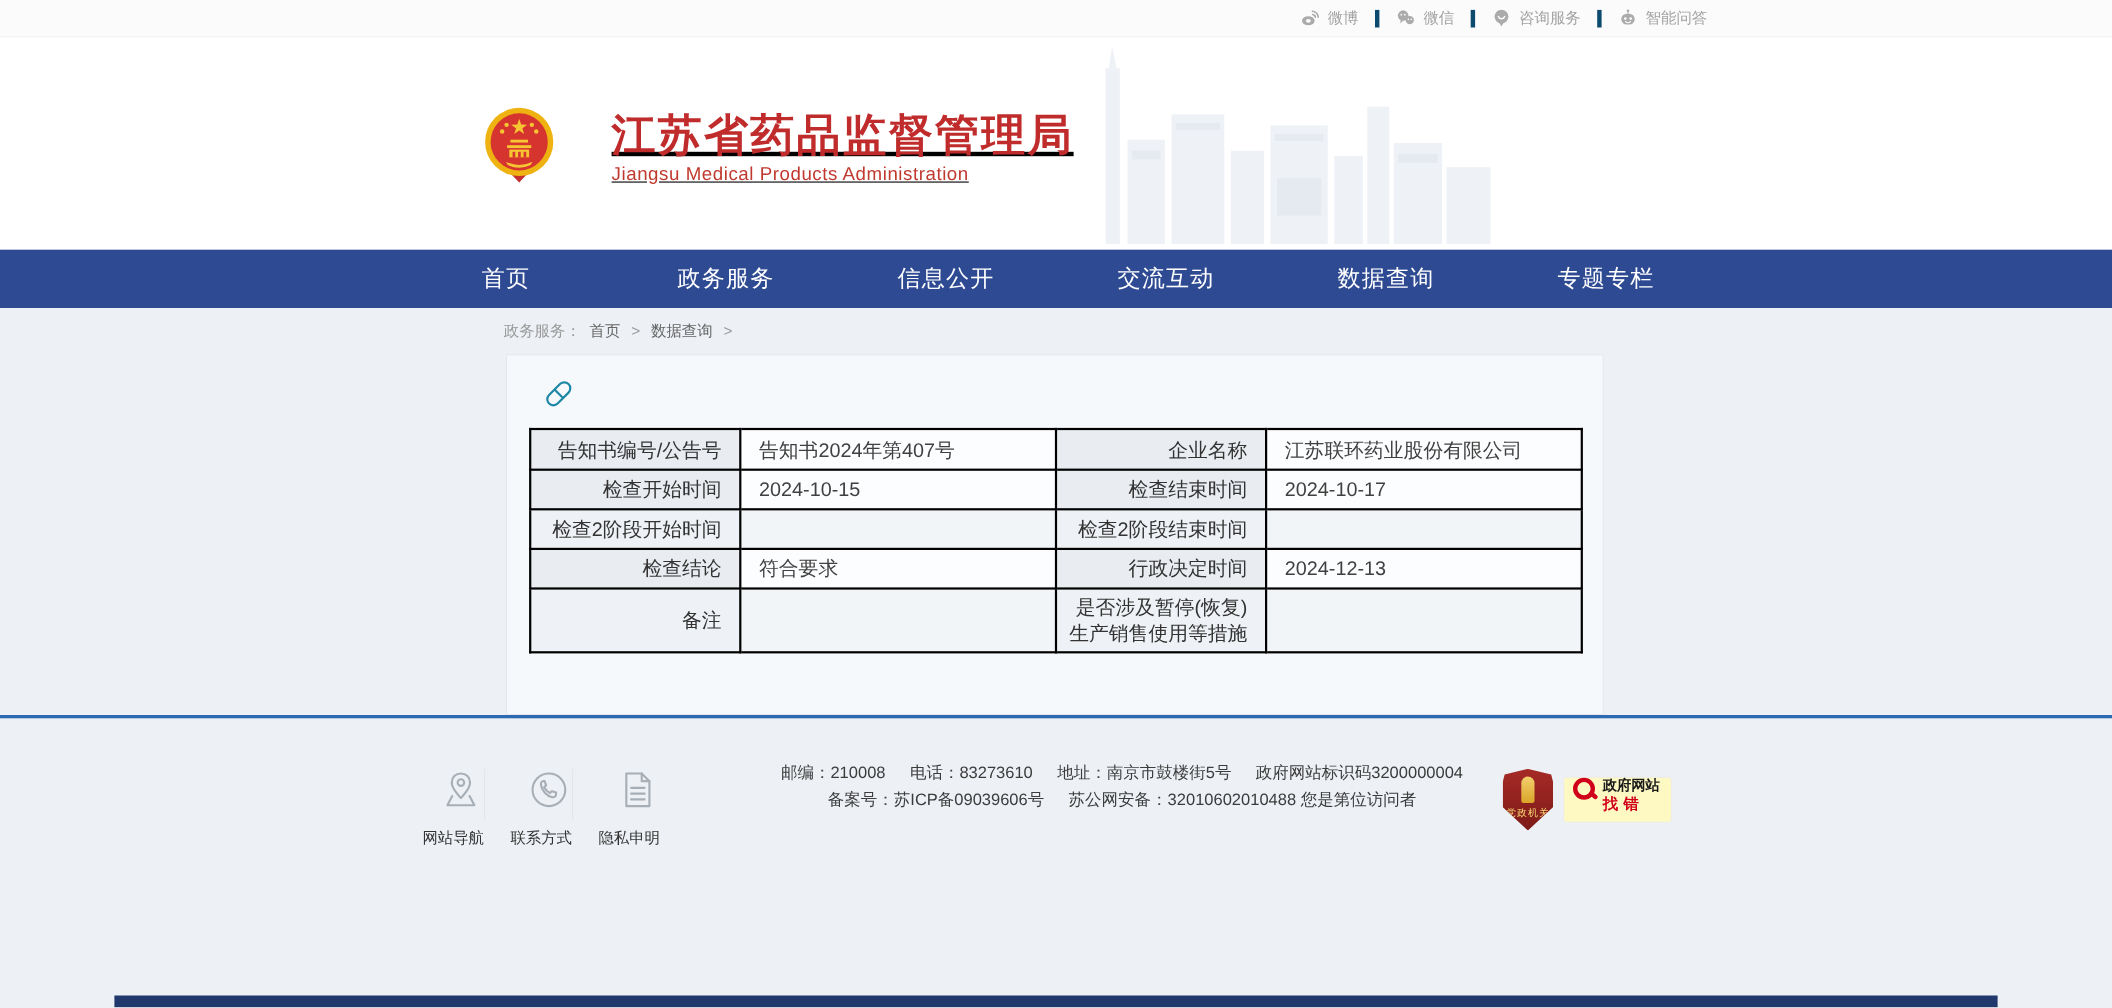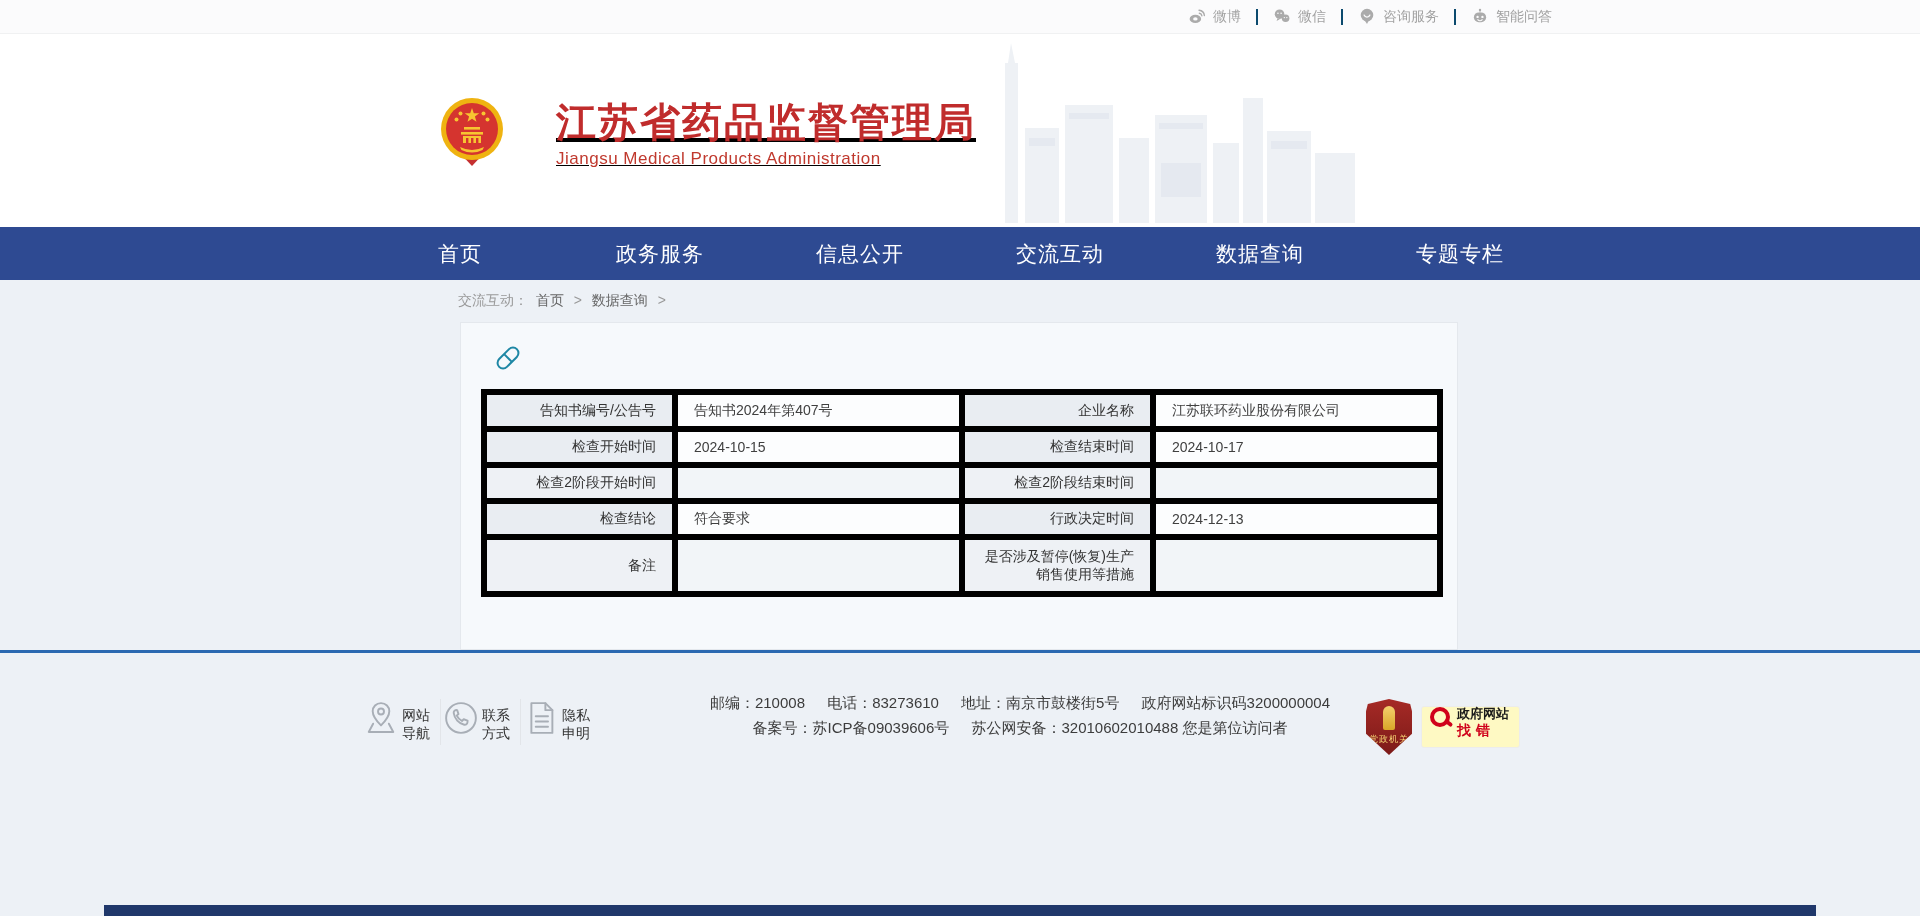--- a/index.html
+++ b/index.html
@@ -3,21 +3,21 @@
 <meta charset="utf-8">
 <style>
   * { margin:0; padding:0; box-sizing:border-box; }
   html,body { background:#edf1f6; }
   body { font-family:"Liberation Sans","DejaVu Sans",sans-serif; }
   .screen { position:relative; width:1920px; height:916px; overflow:hidden; background:#edf1f6; }
 
   
   .topbar { position:absolute; left:0; top:0; width:1920px; height:34px; background:#fbfbfc; border-bottom:1px solid #f0f1f2; }
   .topbar-items { position:absolute; right:368px; top:0; height:34px; display:flex; align-items:center; }
-  .topbar-item { display:flex; align-items:center; gap:7px; padding:0 15px; color:#a3a3a3; font-size:14px; cursor:pointer; border-right:2px solid #0c4a6e; height:16px; }
+  .topbar-item { display:flex; align-items:center; gap:7px; padding:0 15px; color:#a3a3a3; font-size:14px; cursor:pointer; border-right:4px solid #0c4a6e; height:16px; }
   .topbar-item:last-child { border-right:none; padding-right:0; }
 
   
   .header { position:absolute; left:0; top:34px; width:1920px; height:193px; background:#ffffff; }
   .emblem { position:absolute; left:438px; top:62px; }
   .brand { position:absolute; left:556px; top:66px;text-decoration:underline; }
   .brand-title { font-size:40px; font-weight:700; color:#c02c2c; letter-spacing:2px; line-height:46px; font-family:"Liberation Serif","DejaVu Serif",serif; }
   .brand-sub { font-size:17px; color:#c0392e; margin-top:3px; letter-spacing:0.5px; }
   .skyline { position:absolute; left:985px; bottom:0; }
 
@@ -29,33 +29,33 @@
   
   .breadcrumb { position:absolute; left:458px; top:292px; font-size:14px; color:#999; }
   .breadcrumb a { color:#666; text-decoration:none; margin:0 4px; cursor:pointer; }
   .crumb-sep { color:#999; margin:0 2px; }
 
   
   .panel { position:absolute; left:460px; top:322px; width:998px; height:328px; background:#f6f9fc; border:1px solid #e4e8ed; }
   .pill-icon { position:absolute; left:32px; top:20px; }
 
   table.record { position:absolute; left:20px; top:66px; width:956px; border-collapse:collapse; table-layout:fixed; }
-  table.record td { border:6px solid #000000; font-size:14px; vertical-align:middle; }
+  table.record td { border:2px solid #000000; font-size:18px; vertical-align:middle; }
   td.lbl { text-align:right; padding:4px 16px 4px 8px; color:#333; }
   td.val { text-align:left; padding:4px 10px 4px 16px; color:#404040; }
   tr.odd td.lbl { background:#e9edf2; }
   tr.odd td.val { background:#fcfdfe; }
   tr.even td.lbl { background:#eef1f5; }
   tr.even td.val { background:#f2f5f8; }
   tr.h36 { height:36px; } tr.h37 { height:37px; } tr.h48 { height:48px; } tr.h57 { height:57px; }
 
   
   .footer { position:absolute; left:0; top:650px; width:1920px; height:266px; border-top:3px solid #2b69b1; }
   .quicklinks { position:absolute; left:360px; top:44px; display:flex; }
-  .ql-item { width:80px; display:flex; flex-direction:row; align-items:center; cursor:pointer; position:relative; }
+  .ql-item { width:80px; display:flex; flex-direction:column; align-items:flex-end; cursor:pointer; position:relative; }
   .ql-item + .ql-item::before { content:""; position:absolute; left:0; top:2px; height:46px; width:1px; background:#e2e5e9; }
   .ql-label { margin-top:9px; font-size:14px; color:#333; }
 
   .footer-text { position:absolute; left:620px; top:37px; width:800px; text-align:center; font-size:15px; color:#3c3c3c; }
   .footer-line { line-height:25px; white-space:nowrap; }
   .footer-seg { display:inline-block; margin:0 9px; }
 
   .badges { position:absolute; left:1366px; top:46px; display:flex; align-items:center; gap:9px; }
   .party-badge { width:46px; height:56px; background:linear-gradient(#a62a26,#7c1a18); clip-path:polygon(50% 0,96% 9%,100% 22%,100% 62%,50% 100%,0 62%,0 22%,4% 9%); position:relative; cursor:pointer; }
   .party-emblem { position:absolute; left:50%; top:7px; transform:translateX(-50%); width:12px; height:24px; background:linear-gradient(#f4cf6e,#d9a628); border-radius:6px 6px 2px 2px; }
@@ -181,21 +181,21 @@
       <div class="nav-item">首页</div>
       <div class="nav-item">政务服务</div>
       <div class="nav-item">信息公开</div>
       <div class="nav-item">交流互动</div>
       <div class="nav-item">数据查询</div>
       <div class="nav-item">专题专栏</div>
     </div>
   </div>
 
   <div class="breadcrumb">
-    <span>交流互动：</span>
+    <span>政务服务：</span>
     <a>首页</a>
     <span class="crumb-sep">&gt;</span>
     <a>数据查询</a>
     <span class="crumb-sep">&gt;</span>
   </div>
 
   <div class="panel">
     <div class="pill-icon">
       <svg width="30" height="30" viewBox="0 0 30 30">
         <g transform="rotate(45 15 15)">

